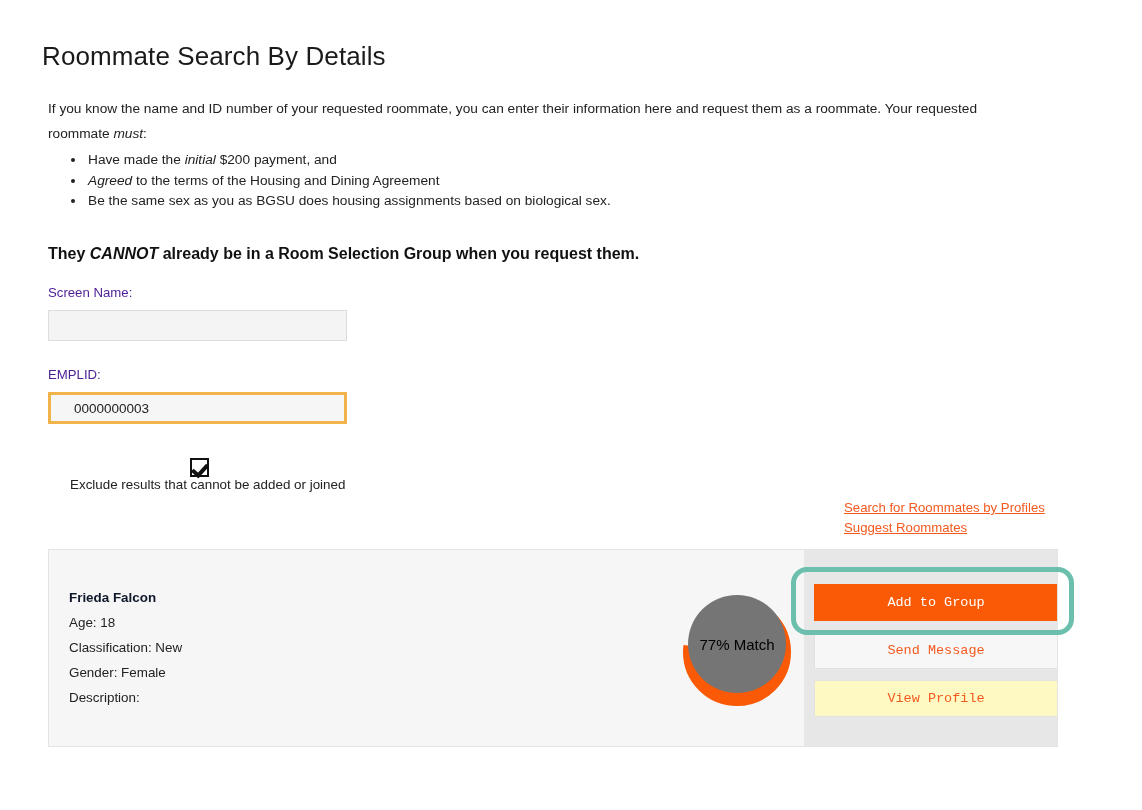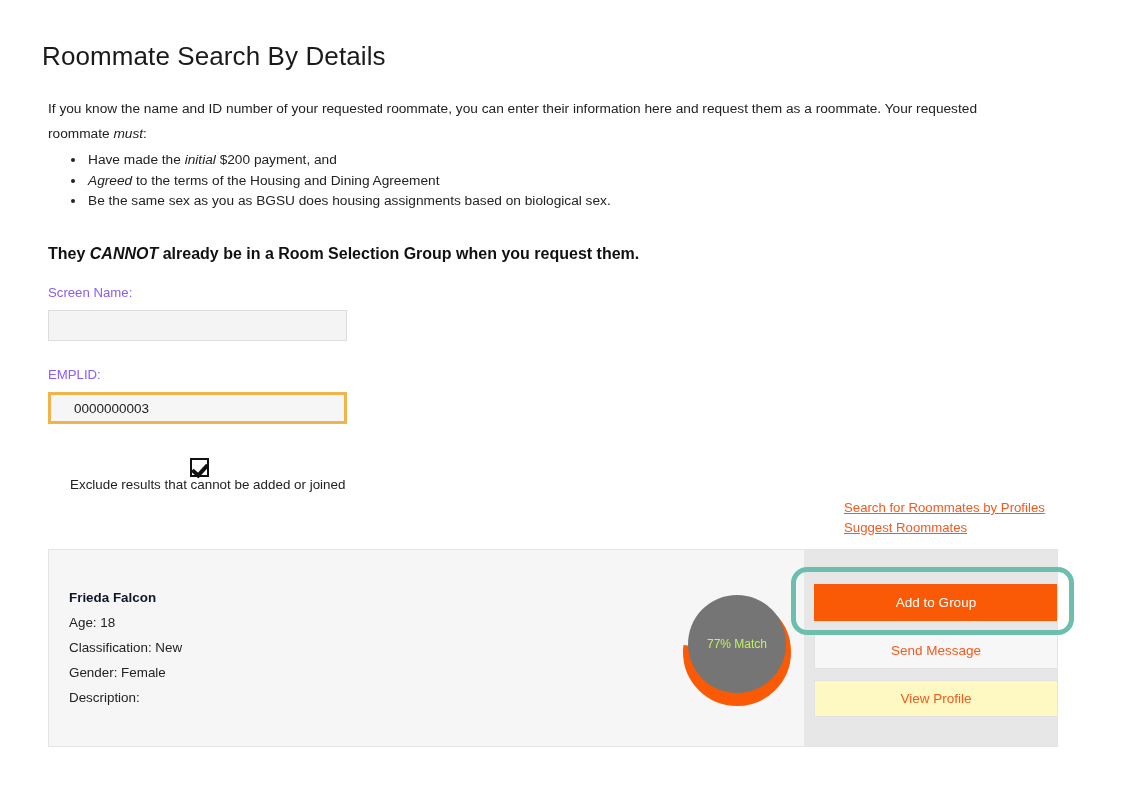--- a/index.html
+++ b/index.html
@@ -51,21 +51,21 @@
     left: 48px; top: 229px;
     font-size: 16px;
     font-weight: bold;
     color: #111;
   }
   .cannot-line em { font-style: italic; }
 
   .field-label {
     position: absolute;
     font-size: 13.2px;
-    color: #8b5cf6;
+    color: #4c1d95;
   }
   #lbl-screen-name { left: 48px; top: 285px; }
   #lbl-emplid { left: 48px; top: 367px; }
 
   .text-input {
     position: absolute;
     font-family: "Liberation Sans", sans-serif;
     font-size: 13.5px;
     color: #222;
     background: #f4f4f4;
@@ -175,40 +175,40 @@
   }
   .donut-center {
     position: absolute;
     left: 639px; top: 45px;
     width: 98px; height: 98px;
     border-radius: 50%;
     background: #757575;
     display: flex;
     align-items: center;
     justify-content: center;
-    color: #bef264;
-    font-size: 12px;
+    color: #000000;
+    font-size: 15px;
   }
 
   .actions-col {
     position: absolute;
     right: 0; top: 0;
     width: 253px; height: 196px;
     background: #e7e7e7;
   }
   .action-btn {
     position: absolute;
     left: 10px;
     width: 244px; height: 37px;
     font-size: 13.5px;
     display: flex;
     align-items: center;
     justify-content: center;
     cursor: pointer;
-    font-family: Liberation Sans, sans-serif;
+    font-family: Liberation Mono, monospace;
   }
   #btn-add-to-group {
     top: 34px;
     background: #fa5a05;
     color: #ffffff;
     border: none;
   }
   #btn-send-message {
     top: 82px;
     background: #f7f7f7;

